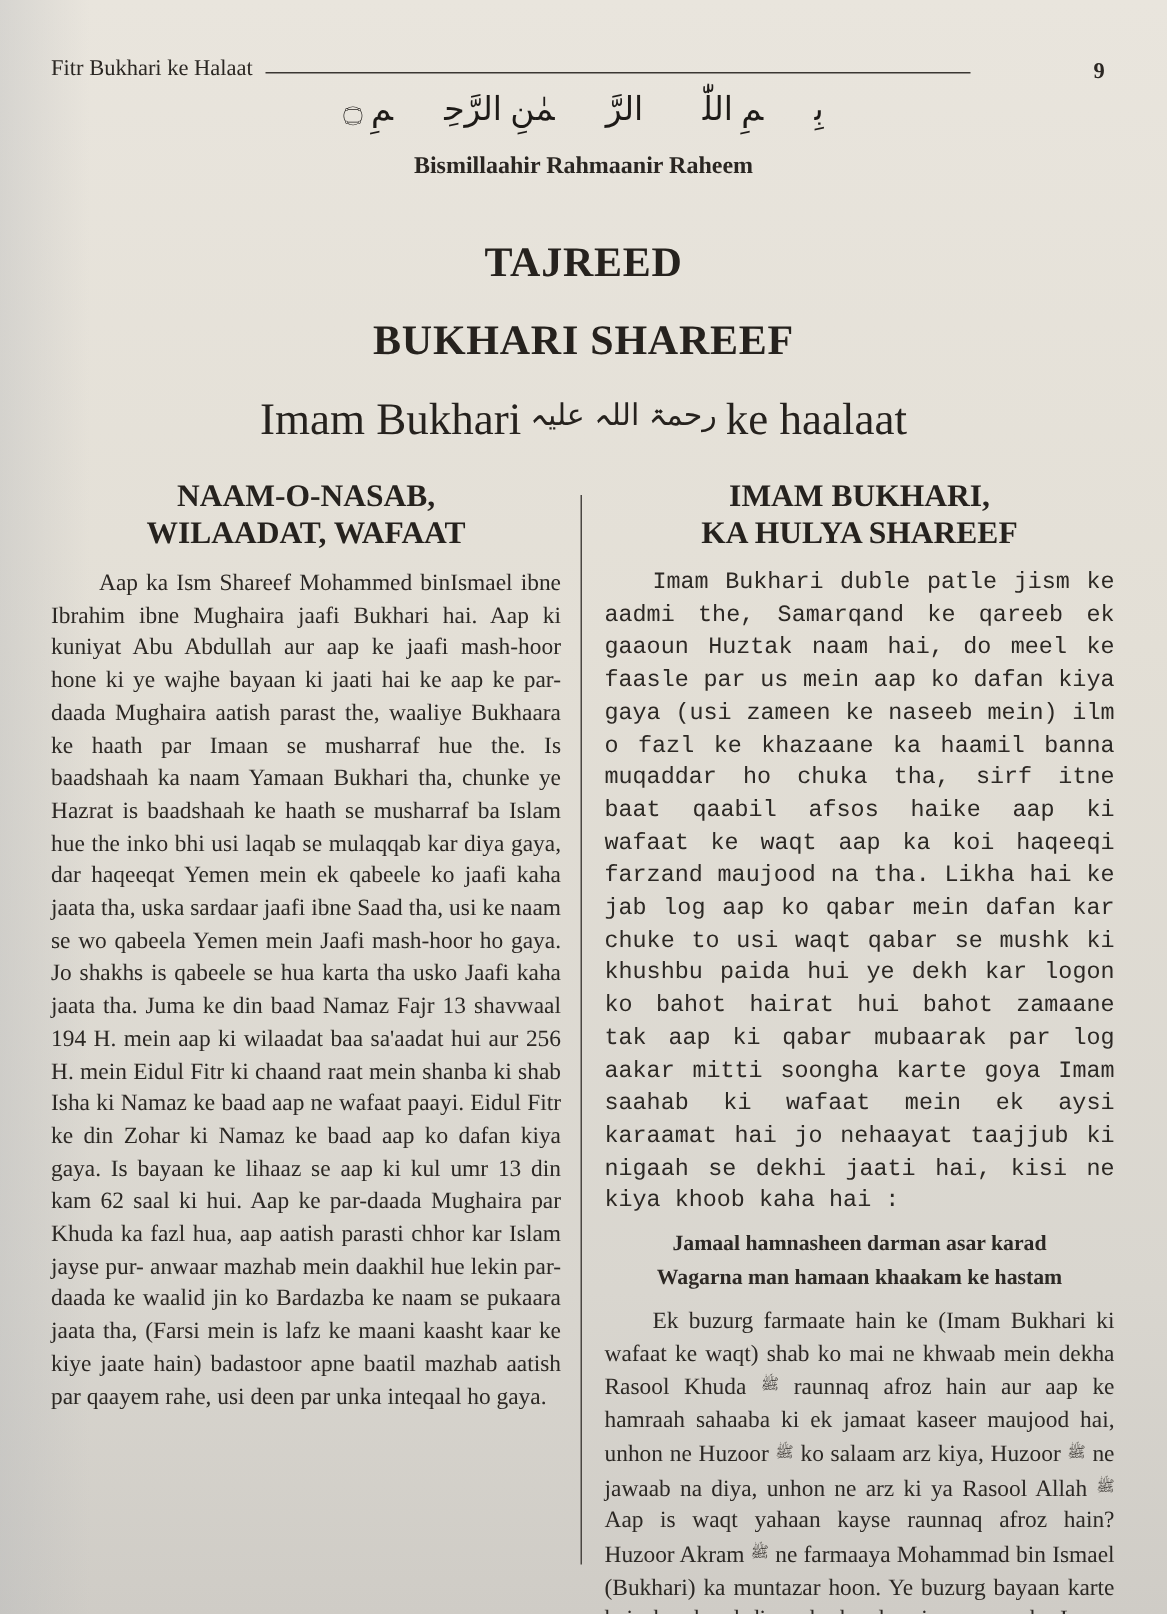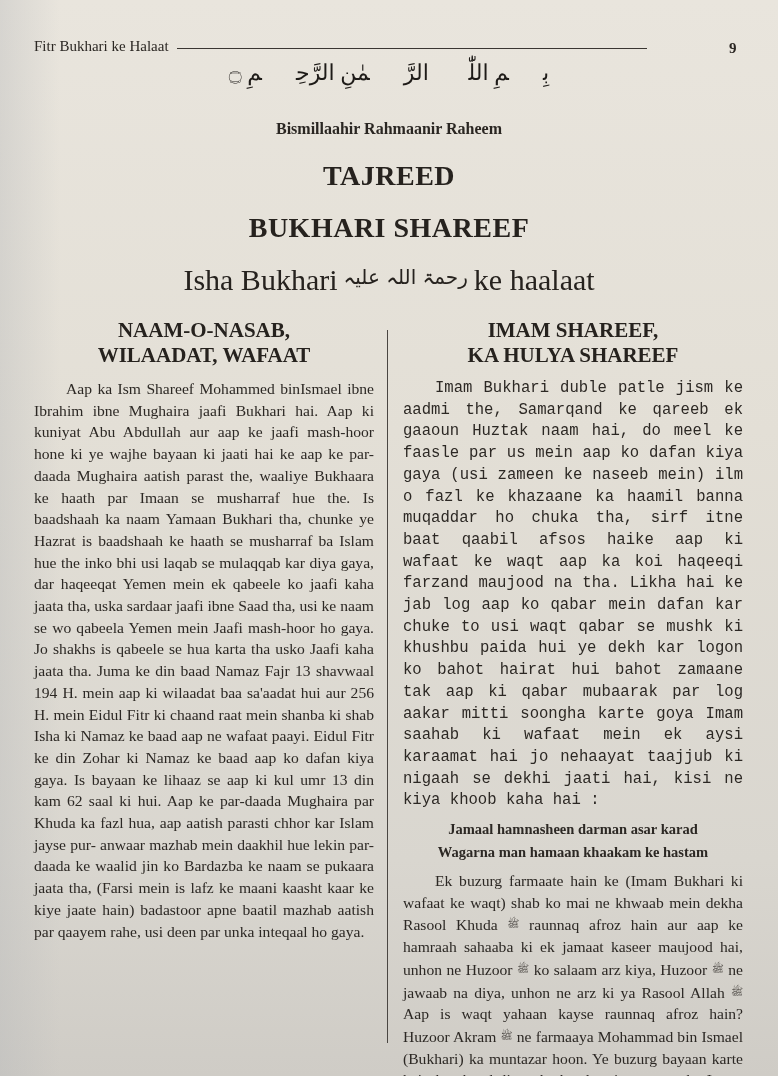--- a/index.html
+++ b/index.html
@@ -20,21 +20,21 @@
   }
   .running-title { font-size: 15px; color: #2b2723; white-space: nowrap; }
   .running-rule { flex: 1; height: 1px; background: #3a3632; margin: 4px 14px 0 8px; max-width: 470px; }
   .page-no { position: absolute; left: 729px; top: 40px; font-size: 15px; font-weight: bold; color: #2b2723; }
 
   .bismillah-ar {
     position: absolute; left: 0; right: 0; top: 60px; text-align: center;
     font-size: 22px; color: #1e1b18; direction: rtl; font-family: Liberation Serif, serif;
   }
   .bismillah-en {
-    position: absolute; left: 0; right: 0; top: 120px; text-align: center;
+    position: absolute; left: 0; right: 0; top: 102px; text-align: center;
     font-size: 16px; font-weight: bold; color: #2a2622;
   }
   .title {
     position: absolute; left: 0; right: 0; top: 150px; text-align: center;
     font-size: 28px; font-weight: bold; line-height: 52px; letter-spacing: 0.5px;
     color: #26221e;
   }
   .subtitle {
     position: absolute; left: 0; right: 0; top: 263px; text-align: center;
     font-size: 30px; color: #26221e;
@@ -72,35 +72,35 @@
 
 <div class="bismillah-ar">بِسۡمِ اللّٰہِ الرَّحۡمٰنِ الرَّحِیۡمِ ۝</div>
 <div class="bismillah-en">Bismillaahir Rahmaanir Raheem</div>
 
 <div class="title">
   <div>TAJREED</div>
   <div>BUKHARI SHAREEF</div>
 </div>
 
 <div class="subtitle">
-  <span>Isha Bukhari</span><span class="honorific">رحمۃ اللہ علیہ</span><span>ke haalaat</span>
+  <span>Imam Bukhari</span><span class="honorific">رحمۃ اللہ علیہ</span><span>ke haalaat</span>
 </div>
 
 <div class="divider"></div>
 
 <div class="col col-left">
   <h2>
     <div>NAAM-O-NASAB,</div>
     <div>WILAADAT, WAFAAT</div>
   </h2>
   <p>Aap ka Ism Shareef Mohammed binIsmael ibne Ibrahim ibne Mughaira jaafi Bukhari hai. Aap ki kuniyat Abu Abdullah aur aap ke  jaafi mash-hoor hone ki ye wajhe bayaan ki jaati hai ke aap ke par-daada Mughaira aatish parast the, waaliye Bukhaara ke haath par Imaan se musharraf hue the. Is baadshaah ka naam Yamaan Bukhari tha, chunke ye Hazrat is baadshaah ke haath se musharraf ba Islam hue the inko bhi usi laqab se mulaqqab kar diya gaya, dar haqeeqat Yemen mein ek qabeele ko jaafi kaha jaata tha, uska sardaar jaafi ibne Saad tha, usi ke naam se wo qabeela Yemen mein Jaafi mash-hoor ho gaya. Jo shakhs is qabeele se hua karta tha usko Jaafi kaha jaata tha. Juma ke din baad Namaz Fajr 13 shavwaal 194 H. mein aap ki wilaadat baa sa'aadat hui aur 256 H. mein Eidul Fitr ki chaand raat mein shanba ki shab Isha ki Namaz ke baad aap ne wafaat paayi. Eidul Fitr ke din Zohar ki Namaz ke baad aap ko dafan kiya gaya. Is bayaan ke lihaaz se aap ki kul umr 13 din kam 62 saal ki hui. Aap ke par-daada Mughaira par Khuda ka fazl hua, aap aatish parasti chhor kar Islam jayse pur- anwaar mazhab mein daakhil hue lekin par-daada ke waalid jin ko Bardazba ke naam se pukaara jaata tha, (Farsi mein is lafz ke maani kaasht kaar ke kiye jaate hain) badastoor apne baatil mazhab aatish par qaayem rahe, usi deen par unka inteqaal ho gaya.</p>
 </div>
 
 <div class="col col-right">
   <h2 class="right-heading-gap">
-    <div>IMAM SHAREEF,</div>
+    <div>IMAM BUKHARI,</div>
     <div>KA HULYA SHAREEF</div>
   </h2>
   <p class="right-body">Imam Bukhari duble patle jism ke aadmi the, Samarqand ke qareeb ek gaaoun Huztak naam hai, do meel ke faasle par us mein aap ko dafan kiya gaya (usi zameen ke naseeb mein) ilm o fazl ke khazaane ka haamil banna muqaddar ho chuka tha, sirf itne baat qaabil afsos haike aap ki wafaat ke waqt aap ka koi haqeeqi farzand maujood na tha. Likha hai ke jab log aap ko qabar mein dafan kar chuke to usi waqt qabar se mushk ki khushbu paida hui ye dekh kar logon ko bahot hairat hui bahot zamaane tak aap ki qabar mubaarak par log aakar mitti soongha karte goya Imam saahab ki wafaat mein ek aysi karaamat hai jo nehaayat taajjub ki nigaah se dekhi jaati hai, kisi ne kiya khoob kaha hai :</p>
   <div class="verse">Jamaal hamnasheen darman asar karad</div>
   <div class="verse verse-last">Wagarna man hamaan khaakam ke hastam</div>
   <p><span>Ek buzurg farmaate hain ke (Imam Bukhari ki wafaat ke waqt) shab ko mai ne khwaab mein dekha Rasool Khuda</span> <span class="saw">ﷺ</span> <span>raunnaq afroz hain aur aap ke hamraah sahaaba ki ek jamaat kaseer maujood hai, unhon ne Huzoor</span> <span class="saw">ﷺ</span> <span>ko salaam arz kiya, Huzoor</span> <span class="saw">ﷺ</span> <span>ne jawaab na diya, unhon ne arz ki ya Rasool Allah</span> <span class="saw">ﷺ</span> <span>Aap is waqt yahaan kayse raunnaq afroz hain? Huzoor Akram</span> <span class="saw">ﷺ</span> <span>ne farmaaya Mohammad bin Ismael (Bukhari) ka muntazar hoon. Ye buzurg bayaan karte hain ke chand dinon ke baad mein ne suna ke Imam Bukhari</span> <span class="saw">رحمہ اللہ</span> <span>ka inteqaal ho gaya. mai ne apne</span></p>
 </div>
 
 </body></html>

